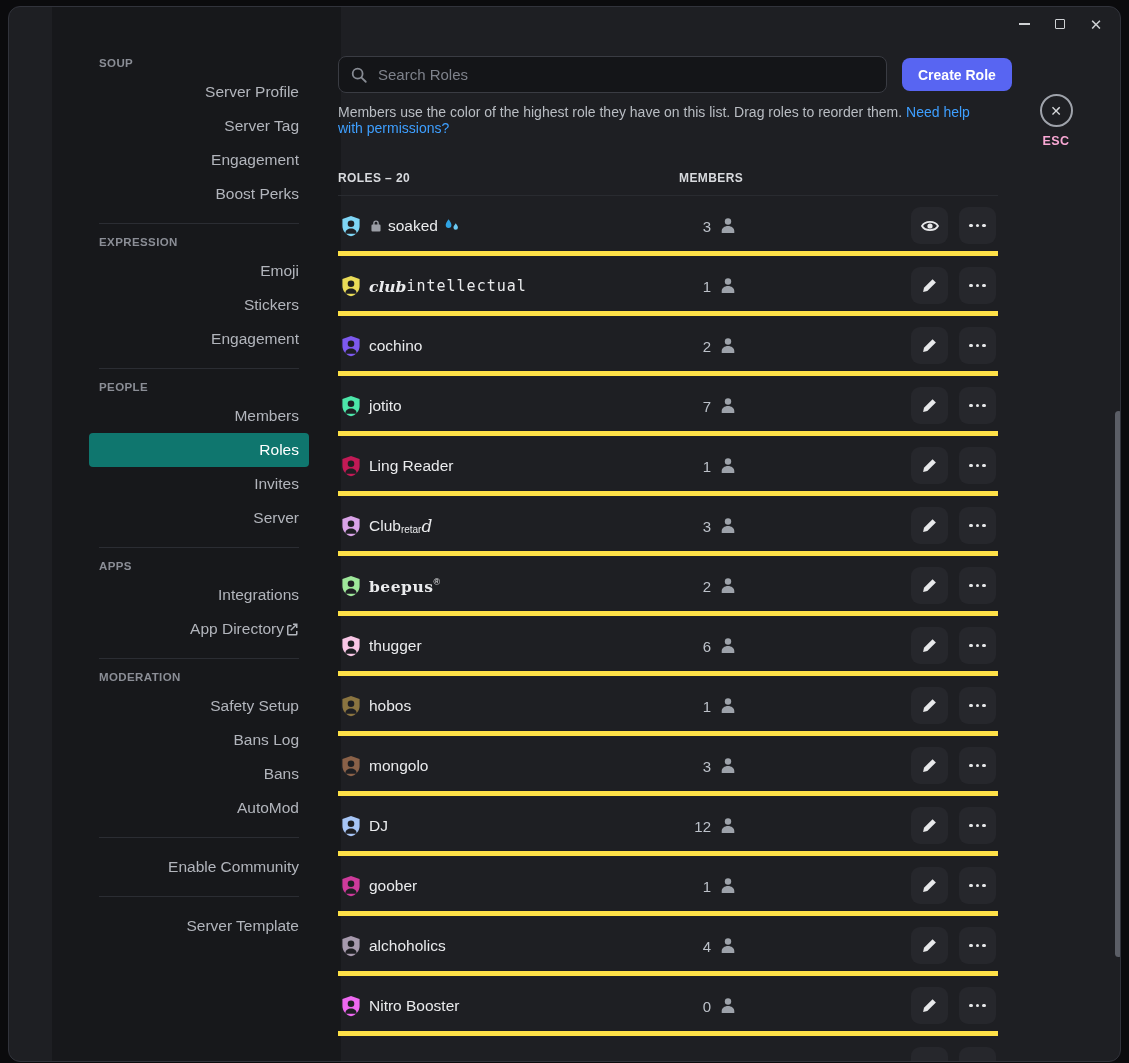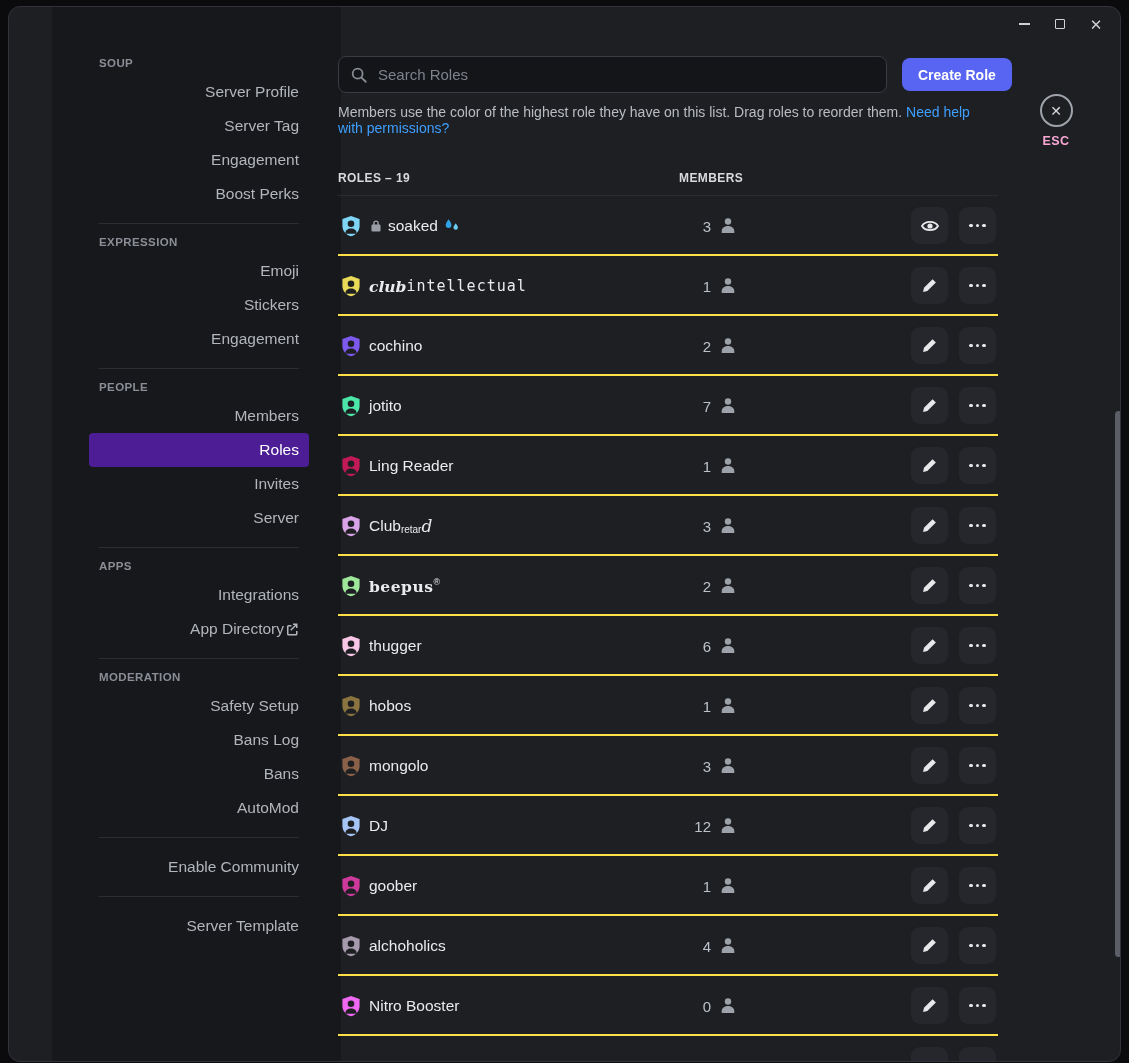--- a/index.html
+++ b/index.html
@@ -23,21 +23,21 @@
   .sidebar {
     position:absolute; left:0; top:0; bottom:0; width:289px;
     background:#17181b; padding:50px 0 0 37px;margin-left:43px;
   }
   .nav-header { font-size:11.5px; font-weight:700; color:#8b8e96; letter-spacing:.4px; padding:0 10px; margin:0 0 6px 0; text-transform:uppercase; }
   .nav-item {
     width:220px; height:34px; line-height:34px; padding:0 10px; border-radius:4px;
     font-size:15.5px; color:#b2b5bc; cursor:pointer; white-space:nowrap;
     display:flex; align-items:center; justify-content:flex-end;
   }
-  .nav-item.selected { background:#4c1d95; color:#ffffff; }
+  .nav-item.selected { background:#0f766e; color:#ffffff; }
   .nav-divider { height:1px; background:#2b2d33; margin:12px 10px; width:200px; }
   .ext-icon svg { display:block; }
   
   .searchbar {
     position:absolute; left:329px; top:49px; width:549px; height:37px;
     background:#141518; border:1px solid #3a3c43; border-radius:8px;
     display:flex; align-items:center; padding:0 11px; gap:8px; z-index:5;
   }
   .searchbar input { flex:1; background:transparent; border:none; outline:none; color:#dbdee1; font-size:15px; font-family:"Liberation Sans",sans-serif; }
   .searchbar input::placeholder { color:#7e828b; }
@@ -49,21 +49,21 @@
   .desc { position:absolute; left:329px; top:97px; width:652px; font-size:14px; color:#b9bdc3; line-height:16px; }
   .desc a { color:#3e9fff; text-decoration:none; cursor:pointer; }
   .cols { position:absolute; left:329px; top:164px; width:660px; height:14px; font-size:12px; font-weight:700; color:#d8dade; letter-spacing:.4px; }
   .cols .members-h { position:absolute; left:341px; top:0; }
   
   .esc { position:absolute; left:1030px; top:87px; width:34px; display:flex; flex-direction:column; align-items:center; gap:7px; cursor:pointer; }
   .esc-circle { width:33px; height:33px; border:2px solid #9fa3ab; border-radius:50%; display:flex; align-items:center; justify-content:center; color:#d7d9dc; font-size:14px; }
   .esc-label { font-size:12.5px; font-weight:700; color:#f9a8d4; letter-spacing:.5px; }
   
   .table { position:absolute; left:329px; top:188px; width:660px; border-top:1px solid #292b30; }
-  .role-row { position:relative; height:60px; border-bottom:2px solid #fde047; }
+  .role-row { position:relative; height:60px; border-bottom:5px solid #fde047; }
   .shield { position:absolute; left:2px; top:19px; width:22px; height:22px; }
   .shield svg { display:block; }
   .role-name {
     position:absolute; left:31px; top:0; height:60px; display:flex; align-items:center; gap:5px;
     color:#eaebed; font-size:15.5px; font-weight:500;
   }
   .p-n {}
   .p-script { font-family:"DejaVu Serif", serif; font-style:italic; font-weight:700; }
   .p-mono   { font-family:"DejaVu Sans Mono", monospace; font-size:15px; letter-spacing:1px; font-weight:400; }
   .p-sub    { font-size:10px; margin-top:7px; font-weight:400; }
@@ -199,21 +199,21 @@
   </div>
 
   <div class="esc">
     <span class="esc-circle">
         <span>✕</span>
       </span>
     <span class="esc-label">ESC</span>
   </div>
 
   <div class="cols">
-    <span>ROLES – 19</span>
+    <span>ROLES – 20</span>
     <span class="members-h">MEMBERS</span>
   </div>
 
   <div class="table">
 
     <div class="role-row">
       <span class="shield">
           <svg width="22" height="22" viewBox="0 0 20 20">
             <path class="sh" d="M10 .8 17.8 3.6 V10 c0 4.6-3.4 8.3-7.8 9.4 C5.6 18.3 2.2 14.6 2.2 10 V3.6 Z" fill="#7ed5f5"></path>
             <circle cx="10" cy="8" r="3" fill="#1e1f23"></circle>

